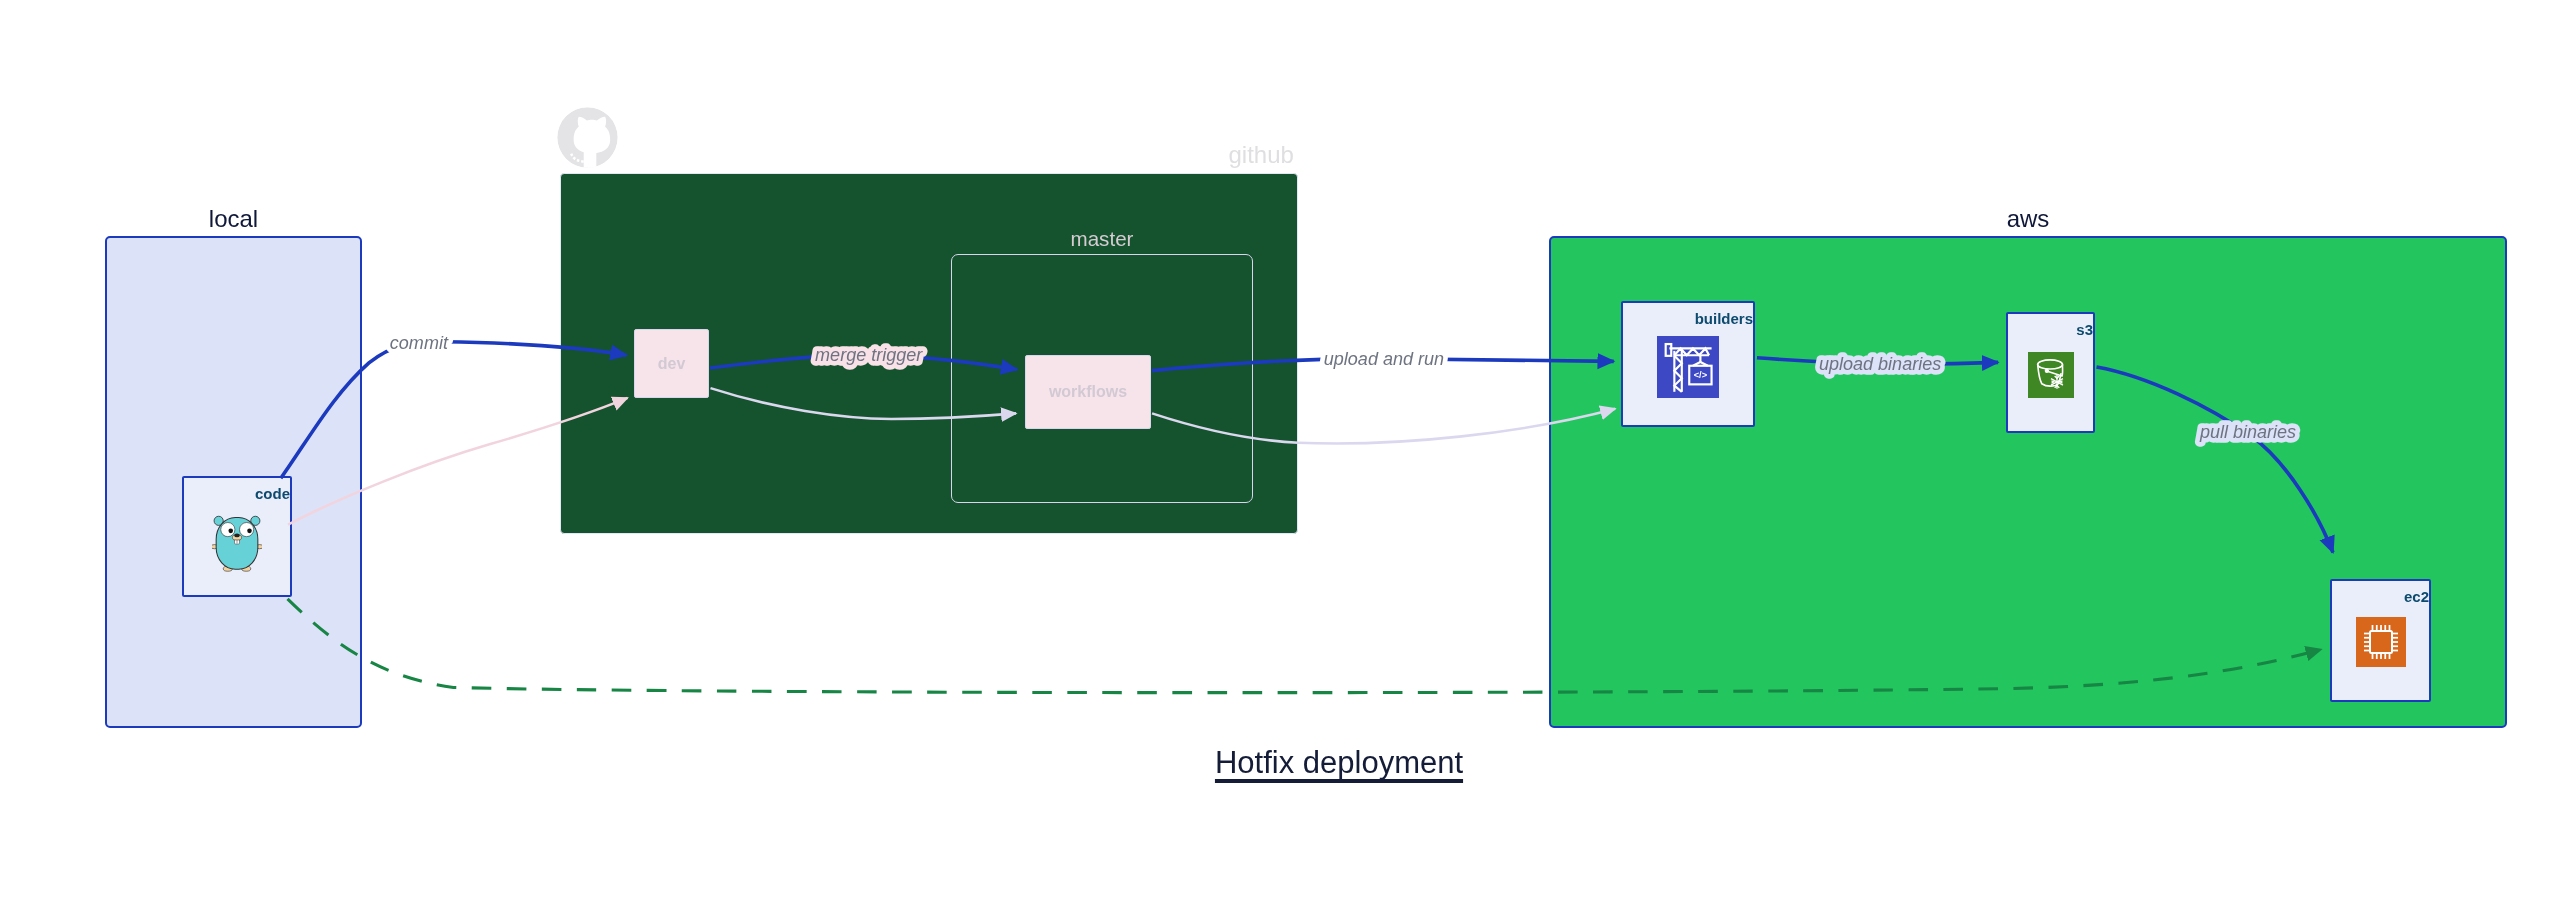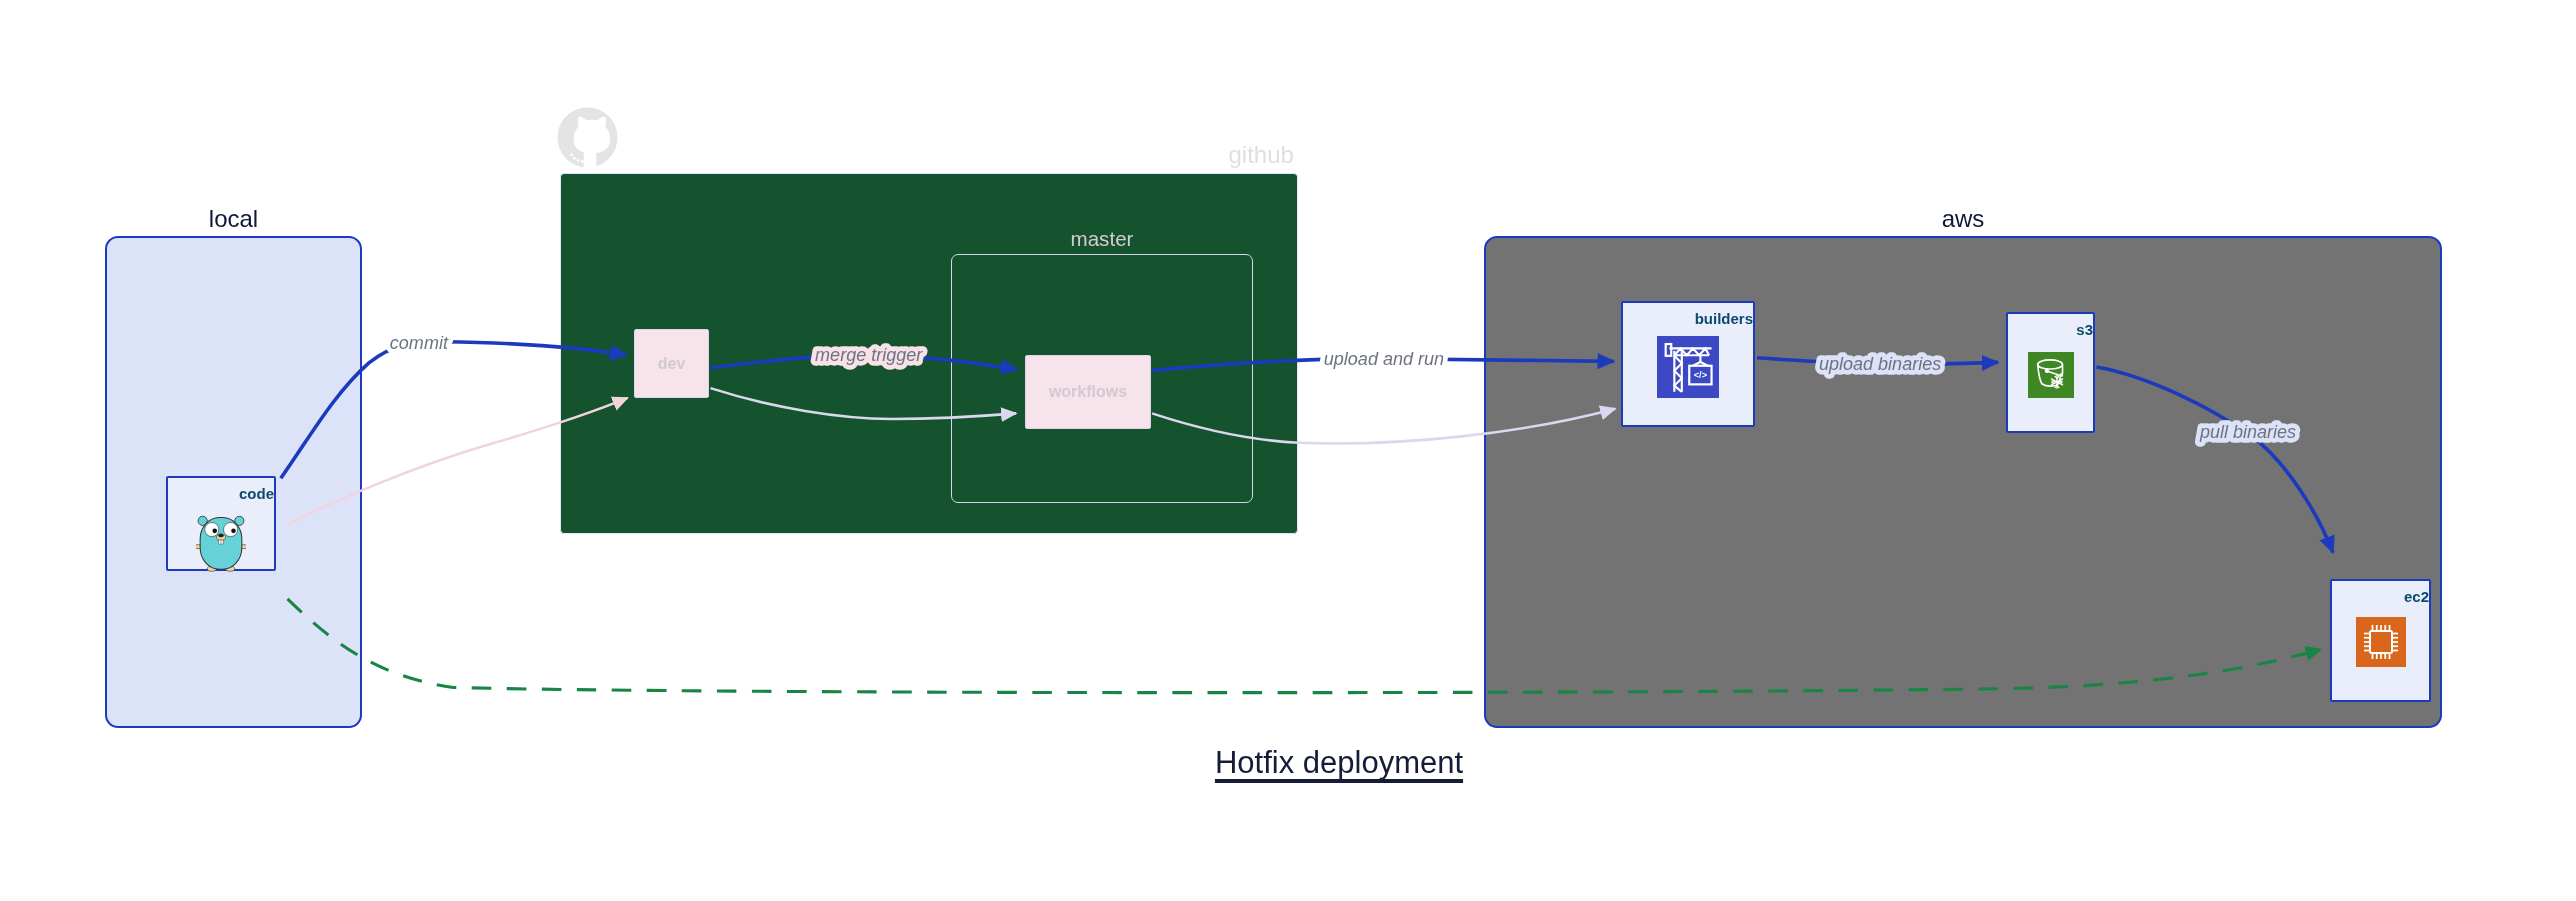--- a/index.html
+++ b/index.html
@@ -1,42 +1,42 @@
 <!DOCTYPE html>
 <html style="font-size:8.2px"><head>
 <meta charset="utf-8">
 <style>
   html,body{margin:0;padding:0;background:#ffffff;}
   .canvas{position:relative;width:2604px;height:902px;background:#ffffff;
           font-family:"Liberation Sans", sans-serif;overflow:hidden;}
 
   
-  .container{position:absolute;box-sizing:border-box;border-radius:13px;}
+  .container{position:absolute;box-sizing:border-box;border-radius:5px;}
   #c-local{left:105px;top:236px;width:257px;height:492px;
            background:#dce2f8;border:2.6px solid #1c3abd;}
-  #c-aws{left:1484px;top:236px;width:958px;height:492px;
-         background:#737373;border:2.6px solid #1c3abd;padding-left:48px;}
+  #c-aws{left:1549px;top:236px;width:958px;height:492px;
+         background:#22c55e;border:2.6px solid #1c3abd;padding-left:48px;}
   #c-github{left:560px;top:173px;width:738px;height:361px;
             background:#14532d;border:1.5px solid #e3e6f7;border-radius:4.1px;}
   .container-label{position:absolute;bottom:100%;left:0;width:100%;margin-bottom:5.2px;
                    text-align:center;font-size:24px;color:#10183a;}
   .github-label{position:absolute;bottom:100%;right:3.1px;margin-bottom:5.2px;
                 font-size:24px;color:#dfdfe2;}
   .master-box{position:absolute;left:390px;top:80px;width:275px;height:247px;
               border:1.5px solid #d9d5ee;border-radius:7px;padding-left:25px;}
   .master-label{position:absolute;bottom:100%;left:0;width:100%;margin-bottom:4.1px;
                 text-align:center;font-size:20.6px;color:#d6cbd3;}
   .octocat{position:absolute;left:-4.6px;top:-68px;width:63px;height:63px;}
 
   
   .node{position:absolute;box-sizing:border-box;border-radius:2.1px;}
   .node.solid{background:#eaeefb;border:2.6px solid #1c3abd;}
   .node.ghost{background:#f7e4eb;border:1.5px solid #d9d5ee;
               display:flex;align-items:center;justify-content:center;}
-  #n-code{left:166px;top:476px;width:110px;height:95px;padding-left:9px;}
+  #n-code{left:182px;top:476px;width:110px;height:121px;padding-left:9px;}
   #n-dev{left:634px;top:329px;width:75px;height:69px;}
   #n-workflows{left:1025px;top:355px;width:126px;height:74px;}
   #n-builders{left:1621px;top:301px;width:134px;height:126px;}
   #n-s3{left:2006px;top:312px;width:89px;height:121px;padding-left:45px;}
   #n-ec2{left:2330px;top:579px;width:101px;height:123px;}
   .node-label{width:100%;text-align:right;margin-top:7.2px;
               font-weight:bold;font-size:15px;color:#0c4a6e;}
   .ghost-label{font-weight:bold;font-size:16px;color:#d2c9d3;}
   .node-icon{position:absolute;left:50%;transform:translateX(-50%);}
   #n-code .node-icon{top:34px;width:50px;height:61px;}

